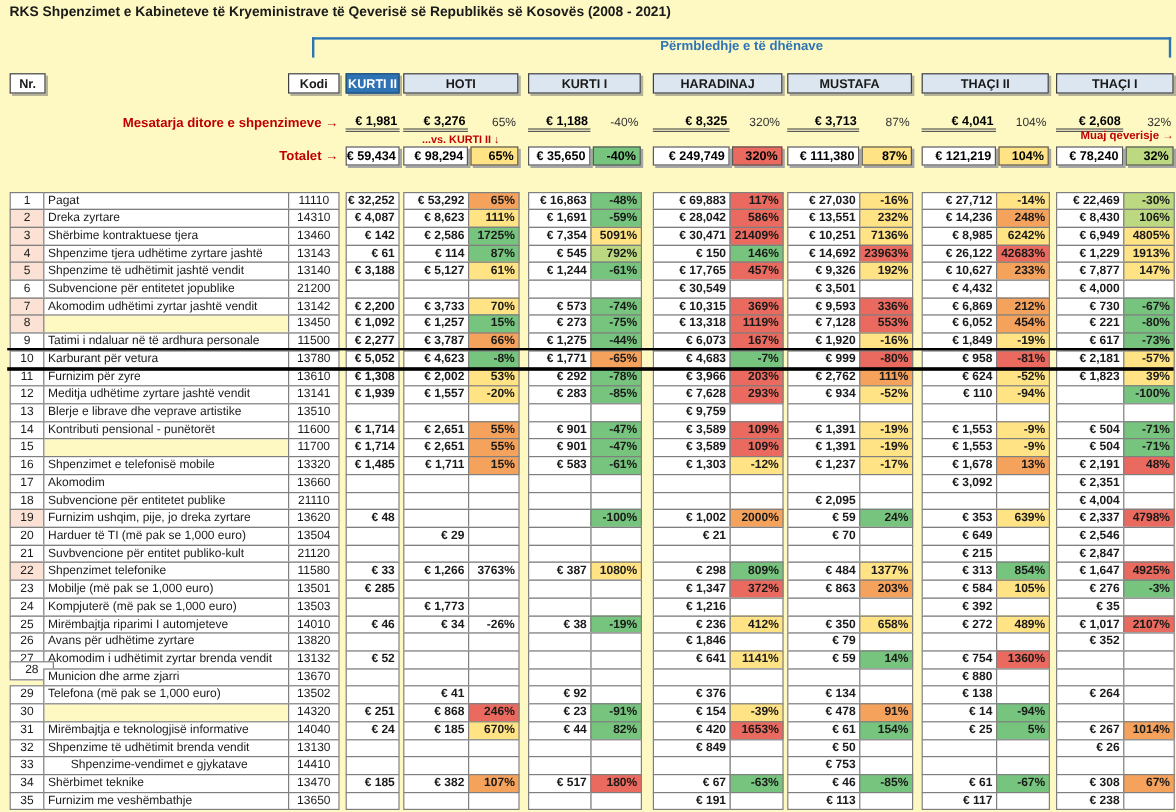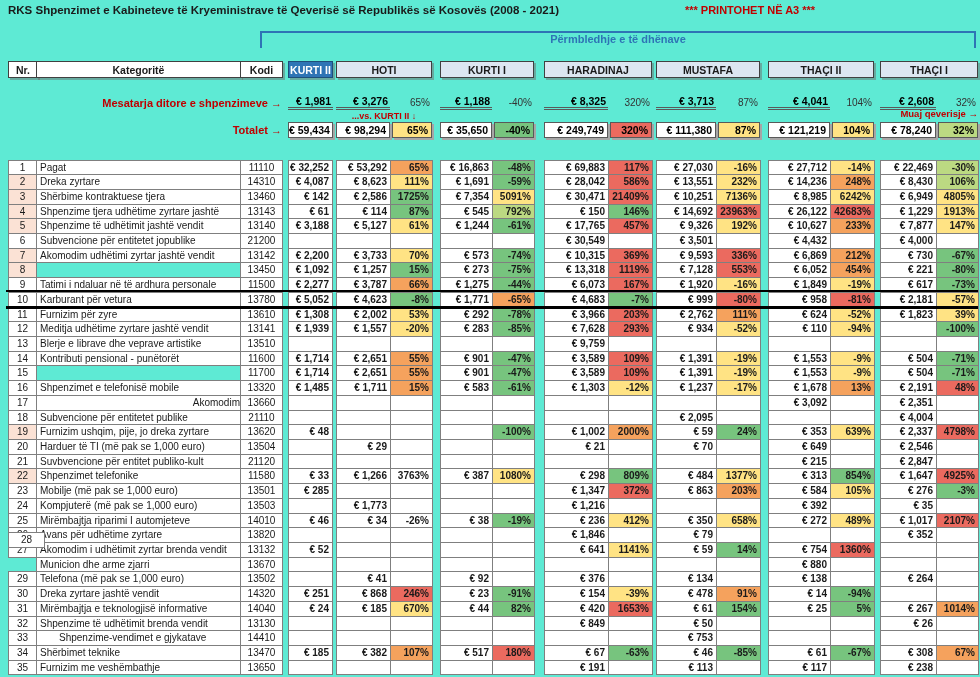--- a/index.html
+++ b/index.html
@@ -1,16 +1,16 @@
 <!DOCTYPE html>
 <html><head>
 <meta charset="utf-8">
 <style>
   html,body{margin:0;padding:0;background:#e9e9e9;font-family:"Liberation Sans",sans-serif;}
-  #sheet{position:relative;width:980px;height:677px;background:#5eead4;overflow:hidden;}
+  #sheet{position:relative;width:980px;height:677px;background:#fef9c3;overflow:hidden;}
   .title{position:absolute;left:8px;top:4px;font-size:11.5px;font-weight:bold;color:#1a1a1a;white-space:nowrap;}
   .printnote{position:absolute;left:630px;top:4px;width:240px;text-align:center;font-size:11px;font-weight:bold;color:#C00000;white-space:nowrap;}
   .bracket{position:absolute;left:260px;top:31px;width:716px;height:17px;border-top:2px solid #2E74B5;border-left:2px solid #2E74B5;border-right:2px solid #2E74B5;box-sizing:border-box;}
   .bracket-label{position:absolute;left:0;right:0;top:0;text-align:center;font-size:11px;font-weight:bold;color:#2E74B5;}
   .hdrbox{position:absolute;box-sizing:border-box;border:1px solid #404040;background:#DCE6F1;font-weight:bold;text-align:center;font-size:10.5px;color:#1a1a1a;box-shadow:2px 2px 0 rgba(110,110,110,.5);overflow:hidden;white-space:nowrap;}
   .whitebox{background:#ffffff;}
   .hdr-k2{background:#2E74B5;color:#ffffff;border-color:#1F4E79;}
   .redlbl{position:absolute;color:#C00000;font-weight:bold;white-space:nowrap;}
   .dval{position:absolute;box-sizing:border-box;font-weight:bold;font-size:10.5px;text-align:right;padding-right:2px;border-bottom:3px double #595959;white-space:nowrap;}
   .dpct{position:absolute;font-size:10px;text-align:right;color:#333;white-space:nowrap;}
@@ -27,26 +27,24 @@
   .o{background:#F5A25D;}
   .r{background:#EB6A5F;}
   .shaded{background:#FBE2D5;}
   .hlbox{position:absolute;left:6px;width:972px;border-top:2px solid #000;border-bottom:3px solid #000;box-sizing:border-box;pointer-events:none;}
 </style>
 </head>
 <body>
 
 <div id="sheet">
   <div class="title">RKS Shpenzimet e Kabineteve të Kryeministrave të Qeverisë së Republikës së Kosovës (2008 - 2021)</div>
-  <div class="printnote">*** PRINTOHET NË A3 ***</div>
   <div class="bracket">
     <div class="bracket-label">Përmbledhje e të dhënave</div>
   </div>
 <div class="hdrbox whitebox" style="left: 8px; top: 61px; width: 30px; height: 17px; line-height: 16px;">Nr.</div>
-    <div class="hdrbox whitebox" style="left: 36px; top: 61px; width: 205px; height: 17px; line-height: 16px;">Kategoritë</div>
     <div class="hdrbox whitebox" style="left: 240px; top: 61px; width: 43px; height: 17px; line-height: 16px;">Kodi</div>
     <div class="hdrbox hdr-k2" style="left: 288px; top: 61px; width: 45px; height: 17px; line-height: 16px;">KURTI II</div>
     <div class="hdrbox" style="left: 336px; top: 61px; width: 96px; height: 17px; line-height: 16px;">HOTI</div>
     <div class="hdrbox" style="left: 440px; top: 61px; width: 94px; height: 17px; line-height: 16px;">KURTI I</div>
     <div class="hdrbox" style="left: 544px; top: 61px; width: 108px; height: 17px; line-height: 16px;">HARADINAJ</div>
     <div class="hdrbox" style="left: 656px; top: 61px; width: 104px; height: 17px; line-height: 16px;">MUSTAFA</div>
     <div class="hdrbox" style="left: 768px; top: 61px; width: 106px; height: 17px; line-height: 16px;">THAÇI II</div>
     <div class="hdrbox" style="left: 880px; top: 61px; width: 98px; height: 17px; line-height: 16px;">THAÇI I</div>
     <div class="redlbl" style="left: 56px; top: 97px; width: 226px; height: 14px; line-height: 13px; text-align: right; font-size: 11px;">Mesatarja ditore e shpenzimeve →</div>
     <div class="dval" style="left: 288px; top: 94px; width: 45px; height: 16px; line-height: 15px;">€ 1,981</div>
@@ -326,21 +324,21 @@
     <div class="cell pct g" style="left: 492px; top: 380.21px; width: 43px; height: 15.714px; line-height: 14.714px;">-61%</div>
     <div class="cell val" style="left: 544px; top: 380.21px; width: 65px; height: 15.714px; line-height: 14.714px;">€ 1,303</div>
     <div class="cell pct y" style="left: 608px; top: 380.21px; width: 45px; height: 15.714px; line-height: 14.714px;">-12%</div>
     <div class="cell val" style="left: 656px; top: 380.21px; width: 61px; height: 15.714px; line-height: 14.714px;">€ 1,237</div>
     <div class="cell pct y" style="left: 716px; top: 380.21px; width: 45px; height: 15.714px; line-height: 14.714px;">-17%</div>
     <div class="cell val" style="left: 768px; top: 380.21px; width: 63px; height: 15.714px; line-height: 14.714px;">€ 1,678</div>
     <div class="cell pct o" style="left: 830px; top: 380.21px; width: 45px; height: 15.714px; line-height: 14.714px;">13%</div>
     <div class="cell val" style="left: 880px; top: 380.21px; width: 57px; height: 15.714px; line-height: 14.714px;">€ 2,191</div>
     <div class="cell pct r" style="left: 936px; top: 380.21px; width: 43px; height: 15.714px; line-height: 14.714px;">48%</div>
     <div class="cell num" style="left: 8px; top: 394.924px; width: 29px; height: 15.714px; line-height: 14.714px;">17</div>
-    <div class="cell cat" style="left: 36px; top: 394.924px; width: 205px; height: 15.714px; line-height: 14.714px; text-align: right;">Akomodim</div>
+    <div class="cell cat" style="left: 36px; top: 394.924px; width: 205px; height: 15.714px; line-height: 14.714px;">Akomodim</div>
     <div class="cell code" style="left: 240px; top: 394.924px; width: 43px; height: 15.714px; line-height: 14.714px;">13660</div>
     <div class="cell val" style="left: 288px; top: 394.924px; width: 45px; height: 15.714px; line-height: 14.714px;"></div>
     <div class="cell val" style="left: 336px; top: 394.924px; width: 55px; height: 15.714px; line-height: 14.714px;"></div>
     <div class="cell pct" style="left: 390px; top: 394.924px; width: 43px; height: 15.714px; line-height: 14.714px;"></div>
     <div class="cell val" style="left: 440px; top: 394.924px; width: 53px; height: 15.714px; line-height: 14.714px;"></div>
     <div class="cell pct" style="left: 492px; top: 394.924px; width: 43px; height: 15.714px; line-height: 14.714px;"></div>
     <div class="cell val" style="left: 544px; top: 394.924px; width: 65px; height: 15.714px; line-height: 14.714px;"></div>
     <div class="cell pct" style="left: 608px; top: 394.924px; width: 45px; height: 15.714px; line-height: 14.714px;"></div>
     <div class="cell val" style="left: 656px; top: 394.924px; width: 61px; height: 15.714px; line-height: 14.714px;"></div>
     <div class="cell pct" style="left: 716px; top: 394.924px; width: 45px; height: 15.714px; line-height: 14.714px;"></div>
@@ -501,21 +499,21 @@
     <div class="cell val" style="left: 440px; top: 542.064px; width: 53px; height: 15.714px; line-height: 14.714px;"></div>
     <div class="cell pct" style="left: 492px; top: 542.064px; width: 43px; height: 15.714px; line-height: 14.714px;"></div>
     <div class="cell val" style="left: 544px; top: 542.064px; width: 65px; height: 15.714px; line-height: 14.714px;">€ 641</div>
     <div class="cell pct y" style="left: 608px; top: 542.064px; width: 45px; height: 15.714px; line-height: 14.714px;">1141%</div>
     <div class="cell val" style="left: 656px; top: 542.064px; width: 61px; height: 15.714px; line-height: 14.714px;">€ 59</div>
     <div class="cell pct g" style="left: 716px; top: 542.064px; width: 45px; height: 15.714px; line-height: 14.714px;">14%</div>
     <div class="cell val" style="left: 768px; top: 542.064px; width: 63px; height: 15.714px; line-height: 14.714px;">€ 754</div>
     <div class="cell pct r" style="left: 830px; top: 542.064px; width: 45px; height: 15.714px; line-height: 14.714px;">1360%</div>
     <div class="cell val" style="left: 880px; top: 542.064px; width: 57px; height: 15.714px; line-height: 14.714px;"></div>
     <div class="cell pct" style="left: 936px; top: 542.064px; width: 43px; height: 15.714px; line-height: 14.714px;"></div>
-    <div class="cell num" style="left: 8px; top: 532px; width: 37px; height: 15.714px; line-height: 14.714px;">28</div>
+    <div class="cell num" style="left: 8px; top: 551px; width: 37px; height: 15.714px; line-height: 14.714px;">28</div>
     <div class="cell cat" style="left: 36px; top: 556.778px; width: 205px; height: 15.714px; line-height: 14.714px;">Municion dhe arme zjarri</div>
     <div class="cell code" style="left: 240px; top: 556.778px; width: 43px; height: 15.714px; line-height: 14.714px;">13670</div>
     <div class="cell val" style="left: 288px; top: 556.778px; width: 45px; height: 15.714px; line-height: 14.714px;"></div>
     <div class="cell val" style="left: 336px; top: 556.778px; width: 55px; height: 15.714px; line-height: 14.714px;"></div>
     <div class="cell pct" style="left: 390px; top: 556.778px; width: 43px; height: 15.714px; line-height: 14.714px;"></div>
     <div class="cell val" style="left: 440px; top: 556.778px; width: 53px; height: 15.714px; line-height: 14.714px;"></div>
     <div class="cell pct" style="left: 492px; top: 556.778px; width: 43px; height: 15.714px; line-height: 14.714px;"></div>
     <div class="cell val" style="left: 544px; top: 556.778px; width: 65px; height: 15.714px; line-height: 14.714px;"></div>
     <div class="cell pct" style="left: 608px; top: 556.778px; width: 45px; height: 15.714px; line-height: 14.714px;"></div>
     <div class="cell val" style="left: 656px; top: 556.778px; width: 61px; height: 15.714px; line-height: 14.714px;"></div>
@@ -534,21 +532,20 @@
     <div class="cell pct" style="left: 492px; top: 571.492px; width: 43px; height: 15.714px; line-height: 14.714px;"></div>
     <div class="cell val" style="left: 544px; top: 571.492px; width: 65px; height: 15.714px; line-height: 14.714px;">€ 376</div>
     <div class="cell pct" style="left: 608px; top: 571.492px; width: 45px; height: 15.714px; line-height: 14.714px;"></div>
     <div class="cell val" style="left: 656px; top: 571.492px; width: 61px; height: 15.714px; line-height: 14.714px;">€ 134</div>
     <div class="cell pct" style="left: 716px; top: 571.492px; width: 45px; height: 15.714px; line-height: 14.714px;"></div>
     <div class="cell val" style="left: 768px; top: 571.492px; width: 63px; height: 15.714px; line-height: 14.714px;">€ 138</div>
     <div class="cell pct" style="left: 830px; top: 571.492px; width: 45px; height: 15.714px; line-height: 14.714px;"></div>
     <div class="cell val" style="left: 880px; top: 571.492px; width: 57px; height: 15.714px; line-height: 14.714px;">€ 264</div>
     <div class="cell pct" style="left: 936px; top: 571.492px; width: 43px; height: 15.714px; line-height: 14.714px;"></div>
     <div class="cell num" style="left: 8px; top: 586.206px; width: 29px; height: 15.714px; line-height: 14.714px;">30</div>
-    <div class="cell cat" style="left: 36px; top: 586.206px; width: 205px; height: 15.714px; line-height: 14.714px;">Dreka zyrtare jashtë vendit</div>
     <div class="cell code" style="left: 240px; top: 586.206px; width: 43px; height: 15.714px; line-height: 14.714px;">14320</div>
     <div class="cell val" style="left: 288px; top: 586.206px; width: 45px; height: 15.714px; line-height: 14.714px;">€ 251</div>
     <div class="cell val" style="left: 336px; top: 586.206px; width: 55px; height: 15.714px; line-height: 14.714px;">€ 868</div>
     <div class="cell pct r" style="left: 390px; top: 586.206px; width: 43px; height: 15.714px; line-height: 14.714px;">246%</div>
     <div class="cell val" style="left: 440px; top: 586.206px; width: 53px; height: 15.714px; line-height: 14.714px;">€ 23</div>
     <div class="cell pct g" style="left: 492px; top: 586.206px; width: 43px; height: 15.714px; line-height: 14.714px;">-91%</div>
     <div class="cell val" style="left: 544px; top: 586.206px; width: 65px; height: 15.714px; line-height: 14.714px;">€ 154</div>
     <div class="cell pct y" style="left: 608px; top: 586.206px; width: 45px; height: 15.714px; line-height: 14.714px;">-39%</div>
     <div class="cell val" style="left: 656px; top: 586.206px; width: 61px; height: 15.714px; line-height: 14.714px;">€ 478</div>
     <div class="cell pct o" style="left: 716px; top: 586.206px; width: 45px; height: 15.714px; line-height: 14.714px;">91%</div>

